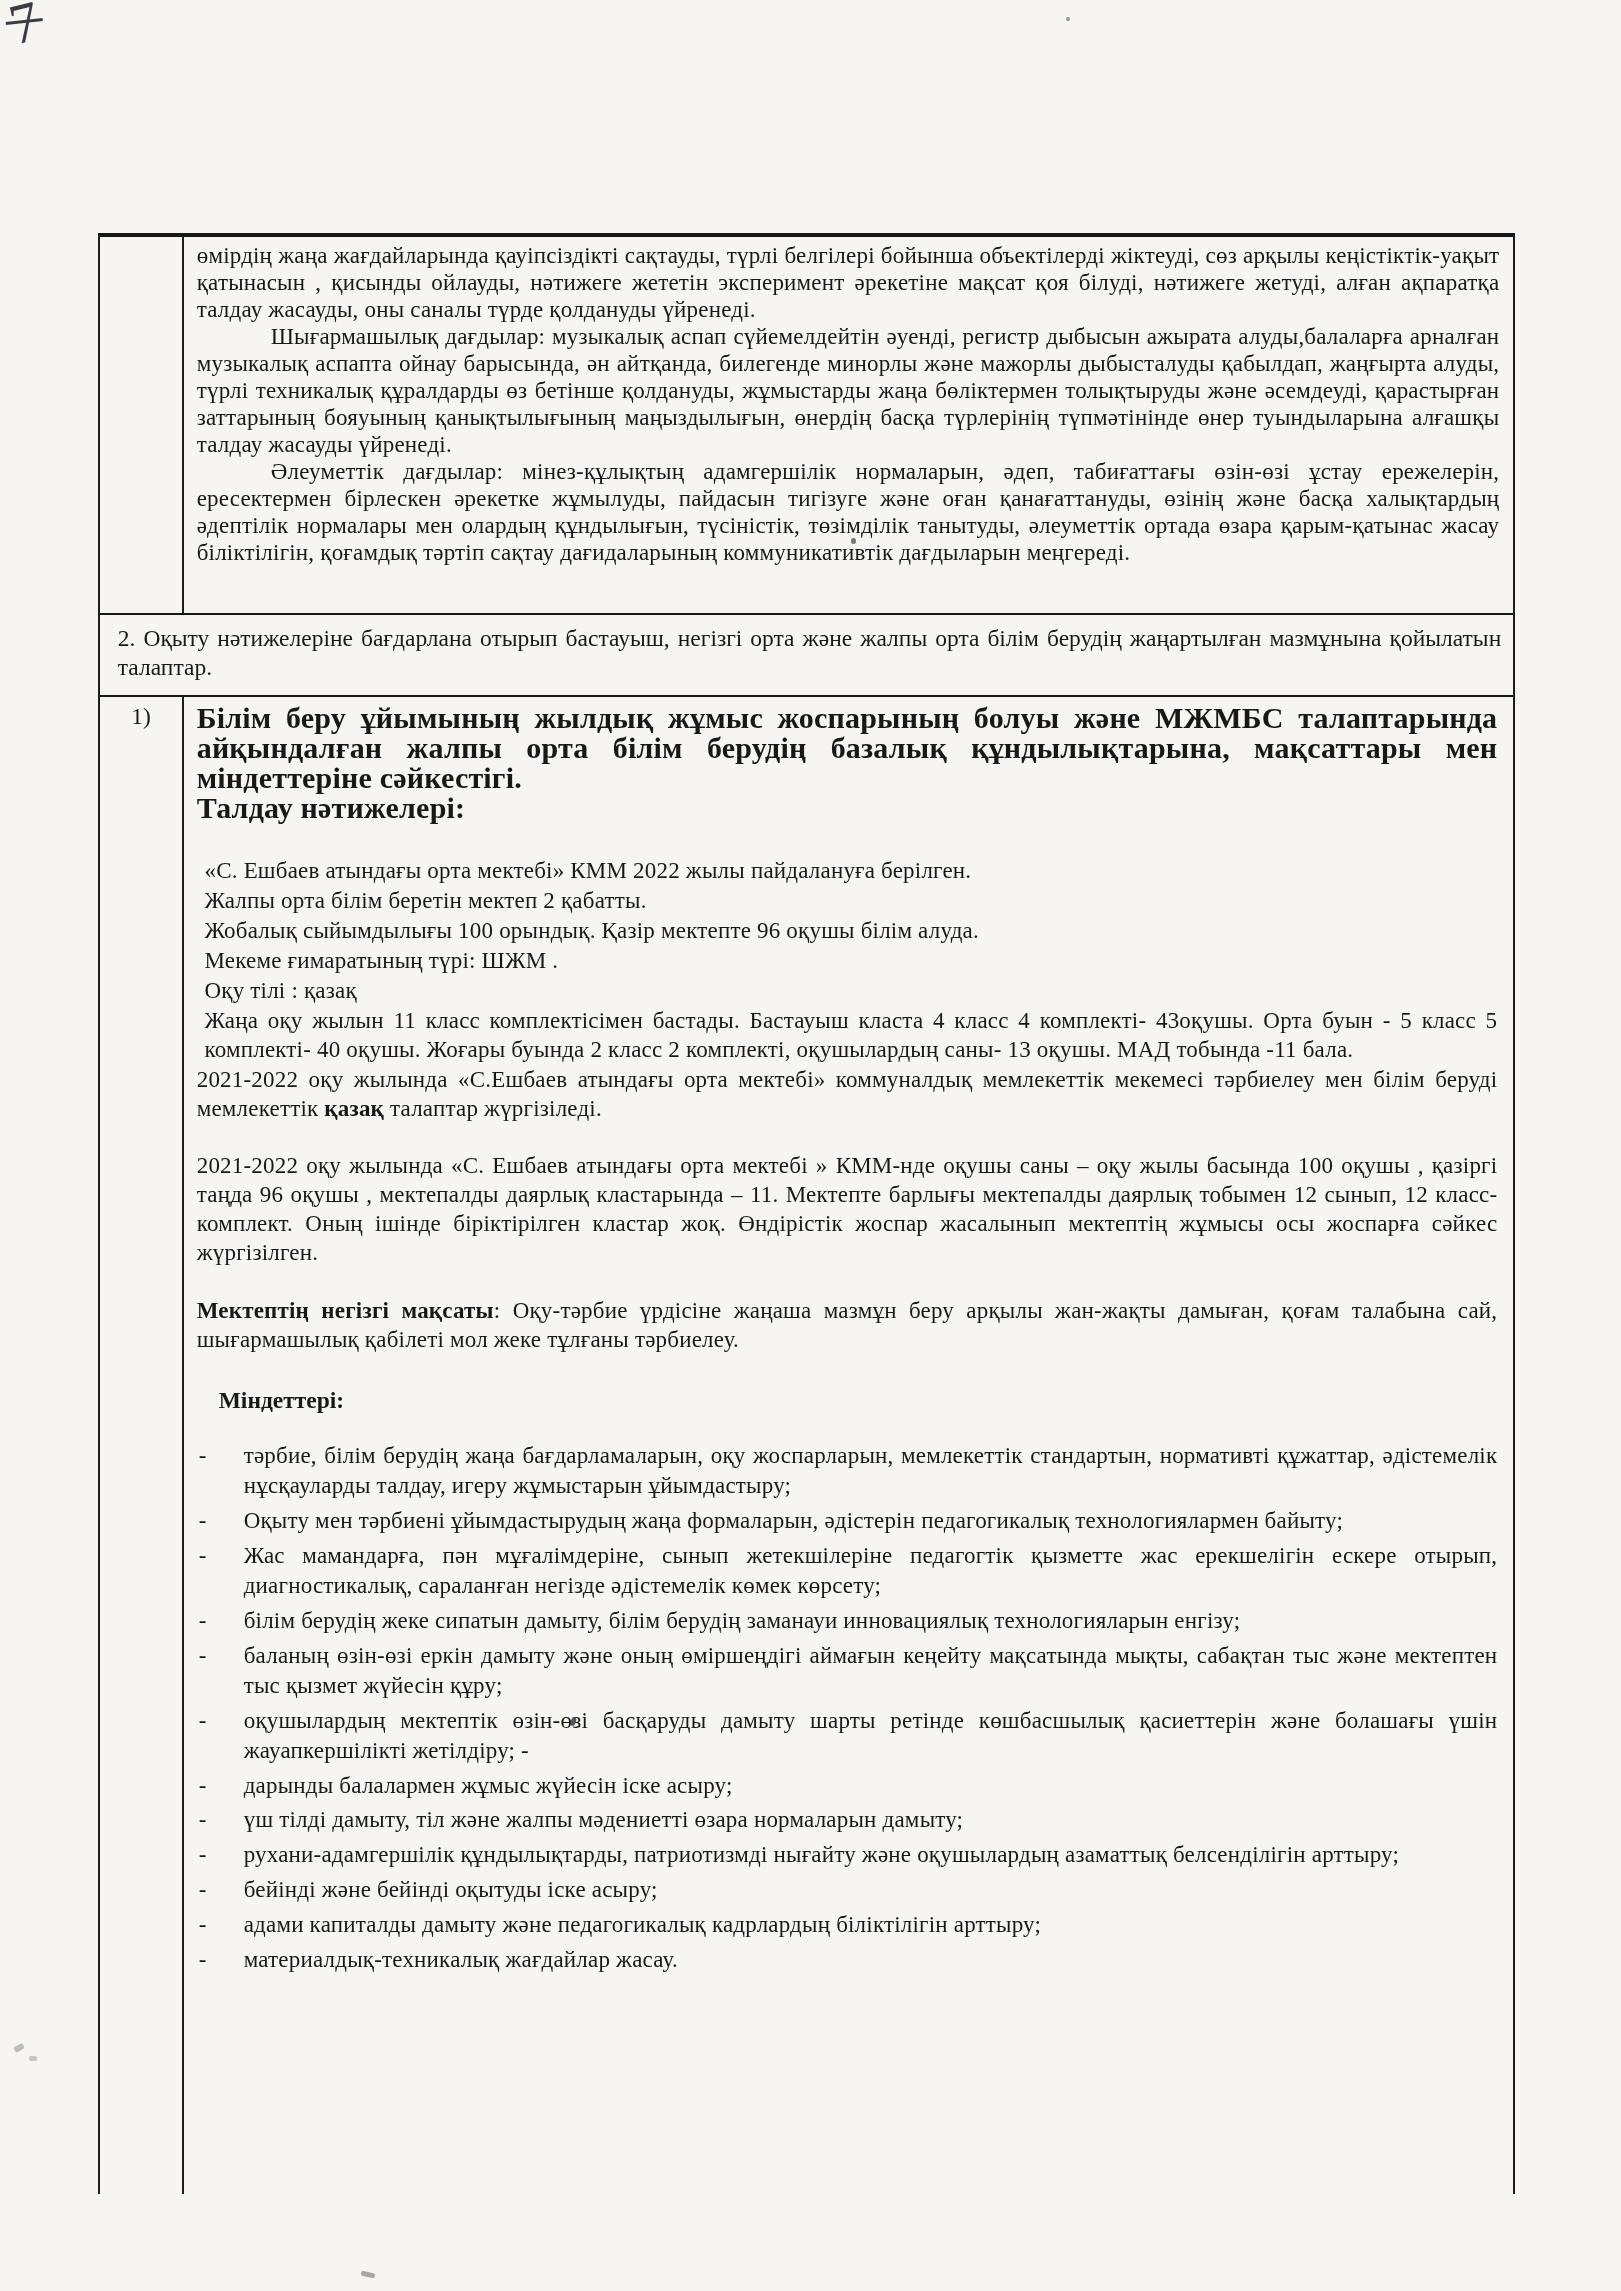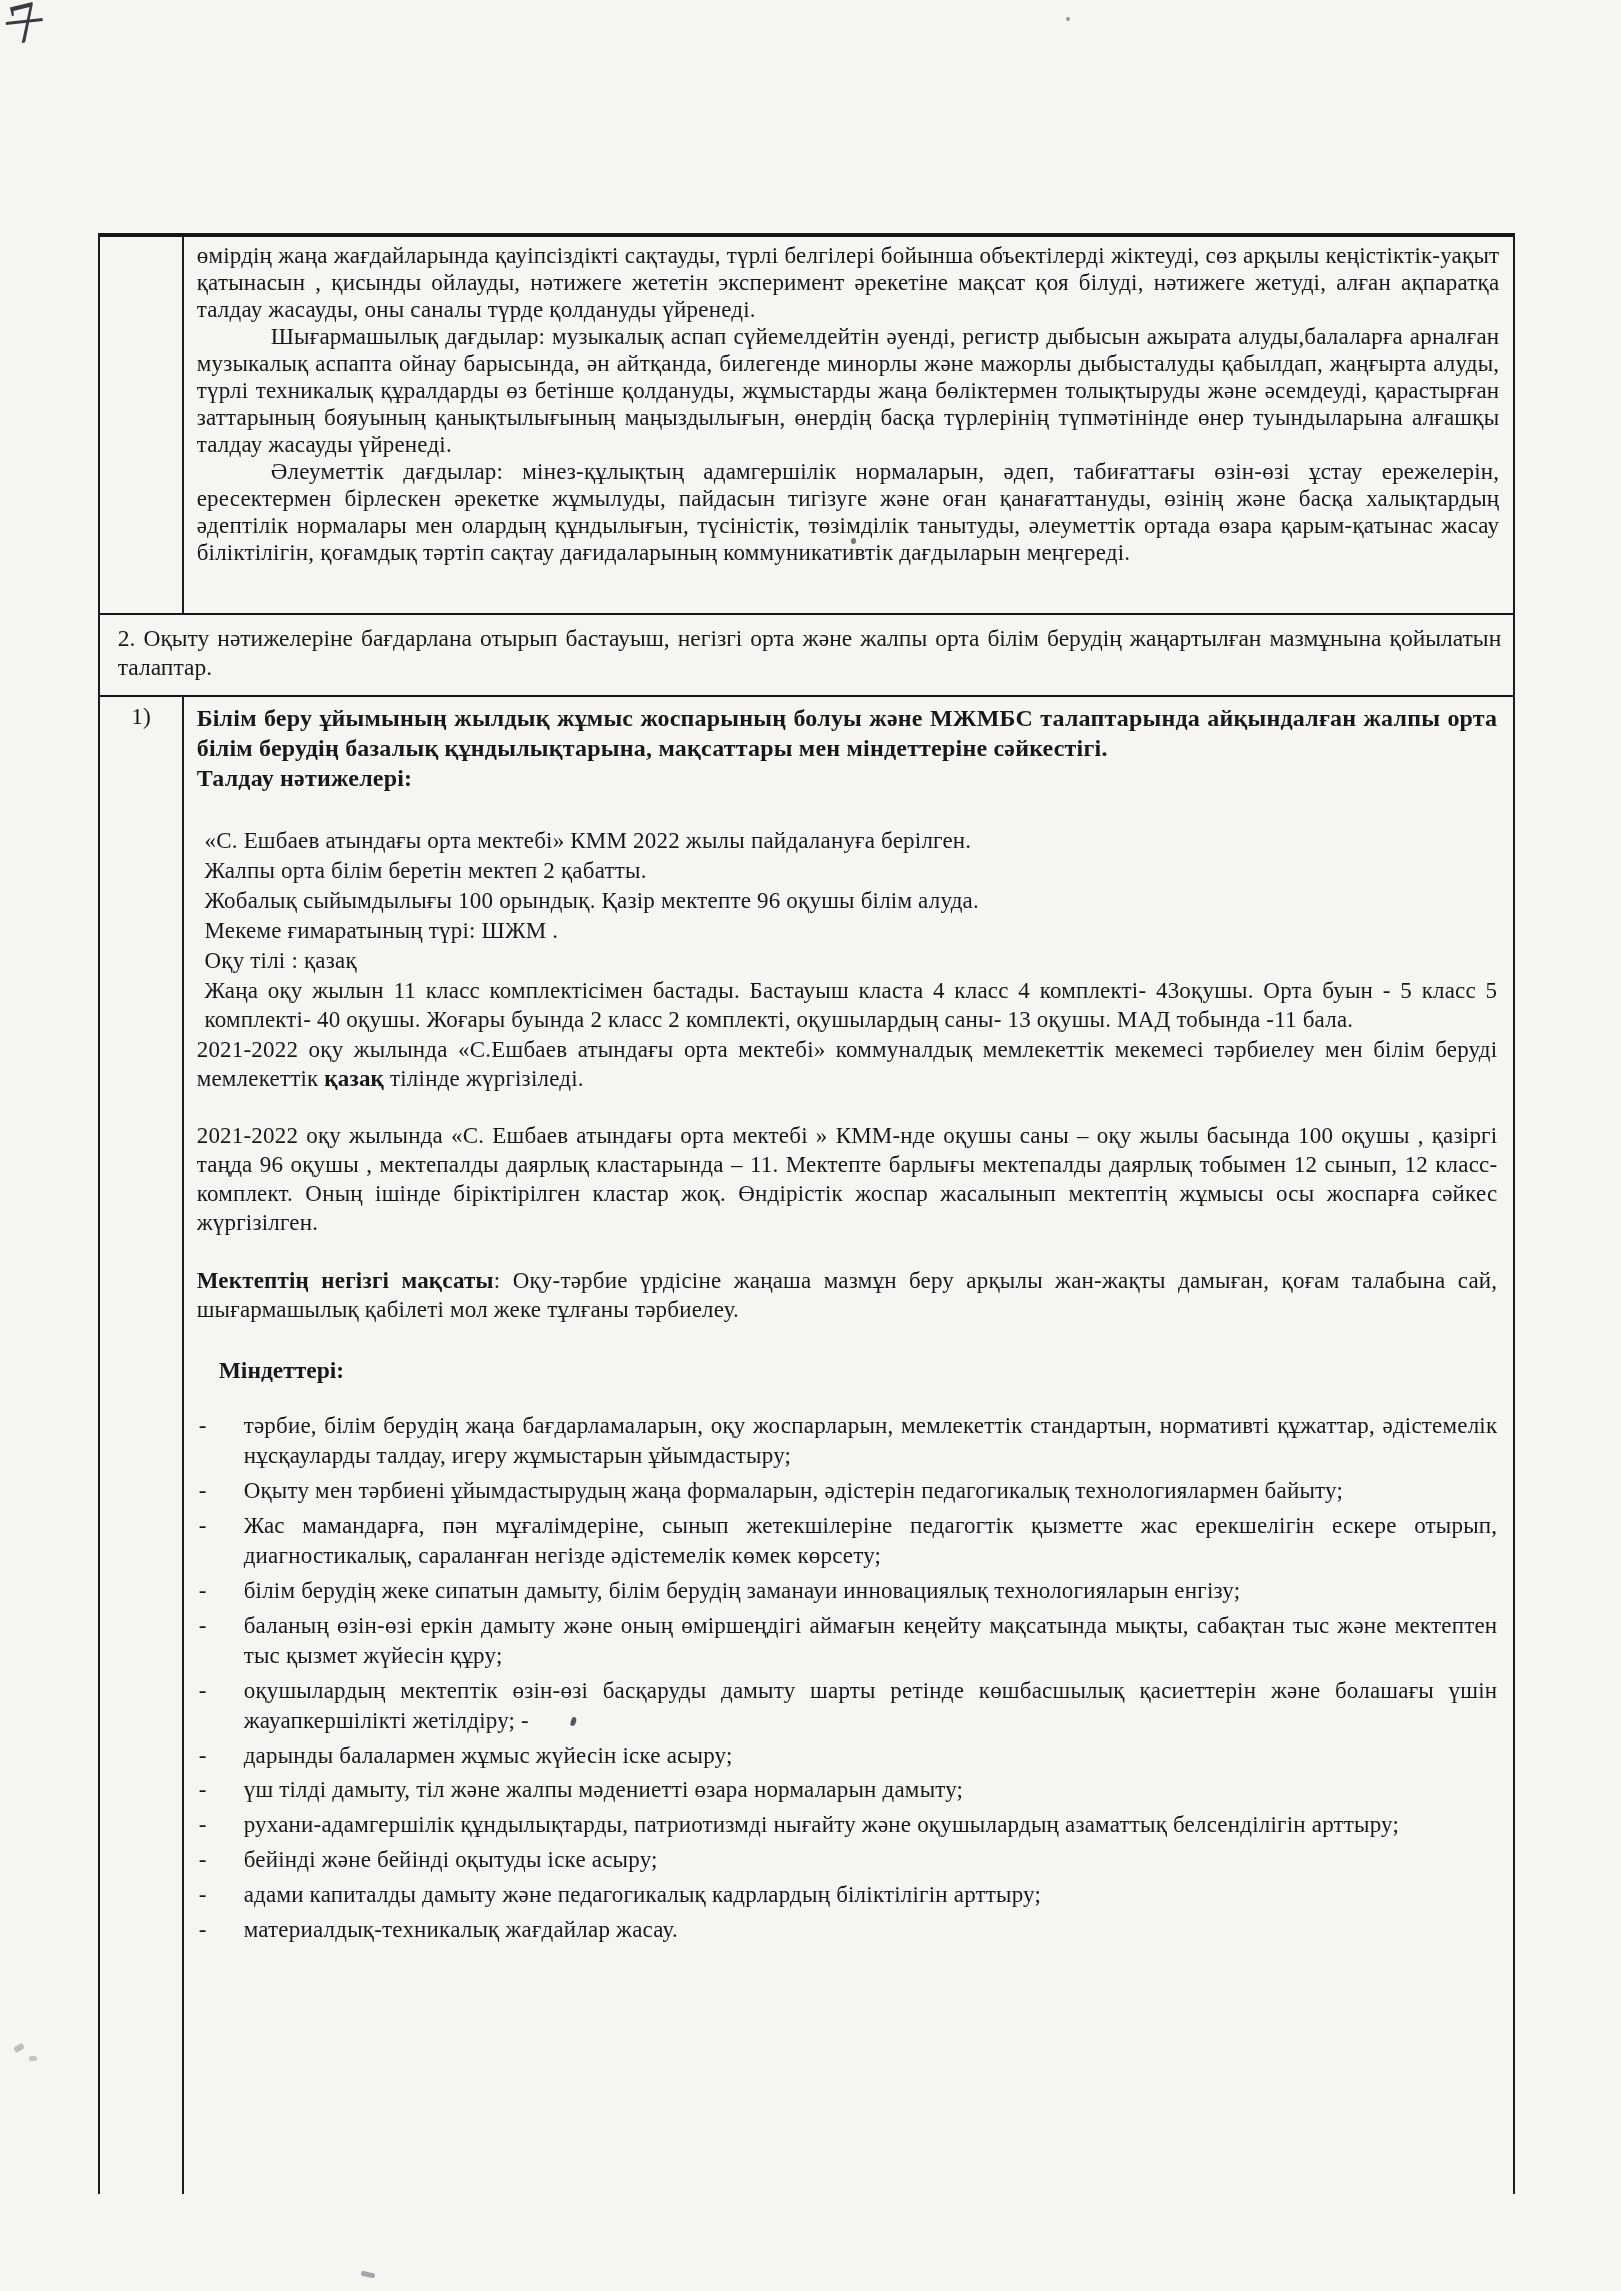--- a/index.html
+++ b/index.html
@@ -58,21 +58,21 @@
   .row-b {
     border-bottom: 2.9px solid #161616;
     padding: 8.8px 11.8px 13.7px 9.8px;
   }
   .row-b p { font-size: 23.5px; line-height: 29px; text-align: justify; margin-left: 8px; }
   .row-c { display: flex; flex: 1; }
   .row-c .cell { flex: 1; padding: 5.9px 15.7px 0 12.7px; }
   .row-c p.body, .row-c .fact { font-size: 23px; line-height: 29px; }
   .heading {
     font-weight: bold;
-    font-size: 24px;
+    font-size: 30px;
     line-height: 30px;
     text-align: justify;
     letter-spacing: 0.2px;
   }
   .fact { text-align: left; margin: 0 0 1px 7.8px; letter-spacing: 0.2px; }
   .spacer-28 { height: 27.4px; }
   .spacer-30 { height: 29px; }
   .spacer-34 { height: 33px; }
   .bold { font-weight: bold; }
   .u {
@@ -149,21 +149,21 @@
 
             <p class="body fact">Жобалық сыйымдылығы 100 орындық. Қазір мектепте 96 оқушы білім алуда.</p>
 
             <p class="body fact">Мекеме ғимаратының түрі:  ШЖМ .</p>
 
             <p class="body fact">Оқу тілі : қазақ</p>
 
             <p class="body fact">Жаңа оқу жылын 11 класс комплектісімен бастады. Бастауыш класта 4 класс 4 комплекті-  43оқушы. Орта буын - 5 класс 5 комплекті-  40 оқушы. Жоғары буында 2 класс 2 комплекті, оқушылардың саны- 13  оқушы.  МАД тобында -11 бала.</p>
           </div>
 
-        <p class="body"><span>2021-2022 оқу жылында «С.Ешбаев атындағы орта мектебі» коммуналдық мемлекеттік мекемесі тәрбиелеу мен білім беруді мемлекеттік </span><span class="bold">қазақ</span><span> тілінде жүргізіледі.</span></p>
+        <p class="body"><span>2021-2022 оқу жылында «С.Ешбаев атындағы орта мектебі» коммуналдық мемлекеттік мекемесі тәрбиелеу мен білім беруді мемлекеттік </span><span class="bold">қазақ</span><span> талаптар жүргізіледі.</span></p>
 
         <div class="spacer-28"></div>
 
         <p class="body">2021-2022 оқу жылында «С. Ешбаев атындағы орта мектебі » КММ-нде оқушы саны – оқу жылы басында  100 оқушы , қазіргі  таңда  96 оқушы , мектепалды даярлық кластарында – 11. Мектепте барлығы мектепалды даярлық тобымен  12 сынып, 12 класс-комплект. Оның ішінде  біріктірілген кластар жоқ. Өндірістік жоспар жасалынып мектептің жұмысы осы жоспарға сәйкес жүргізілген.</p>
 
         <div class="spacer-30"></div>
 
         <p class="body"><span class="bold u">Мектептің  негізгі  мақсаты</span><span>: Оқу-тәрбие үрдісіне жаңаша мазмұн беру арқылы жан-жақты дамыған, қоғам талабына сай, шығармашылық қабілеті мол жеке тұлғаны тәрбиелеу.</span></p>
 
         <div class="spacer-34"></div>

